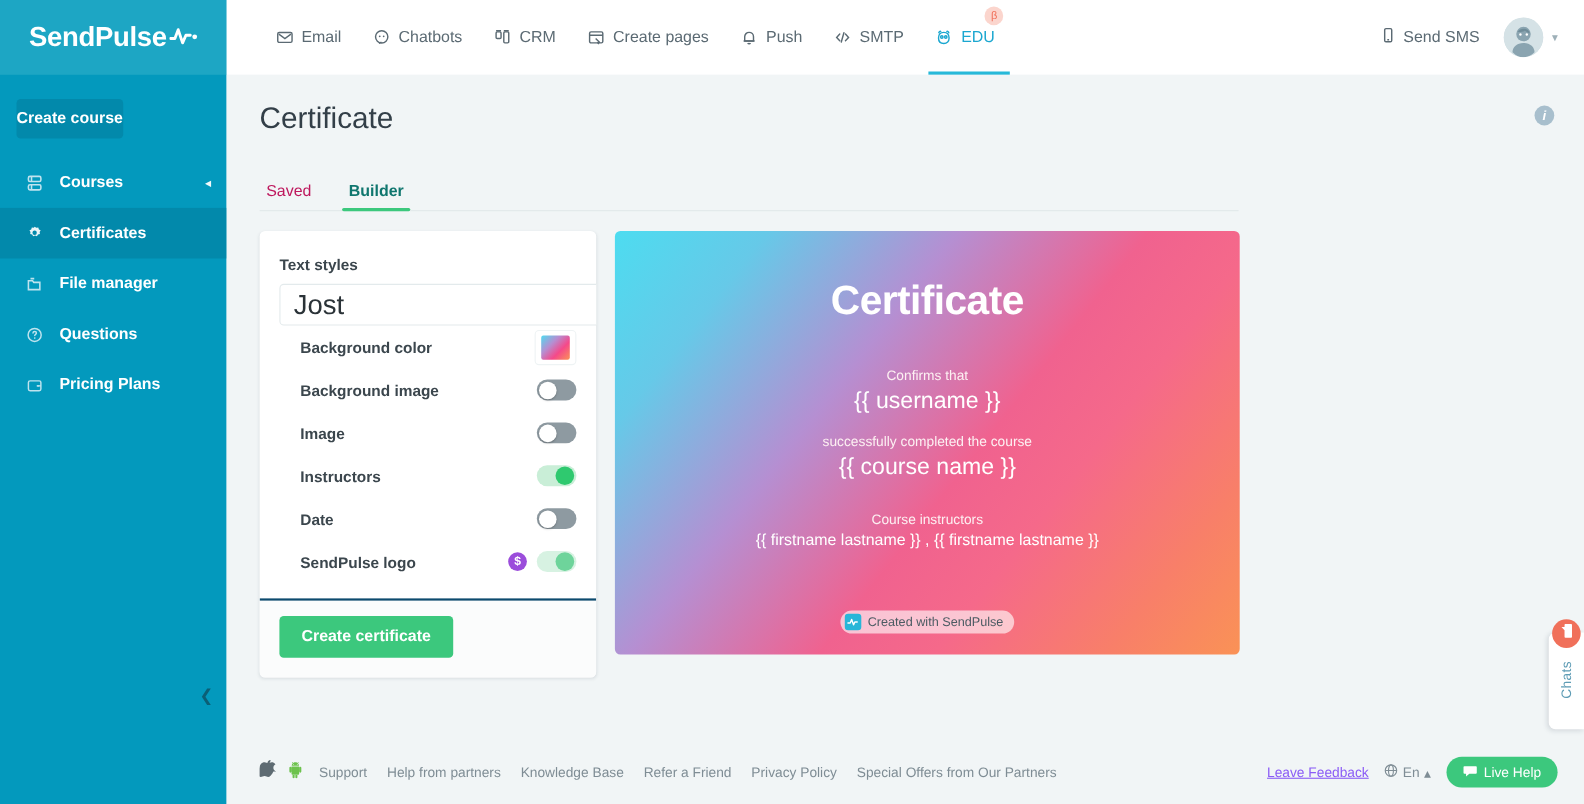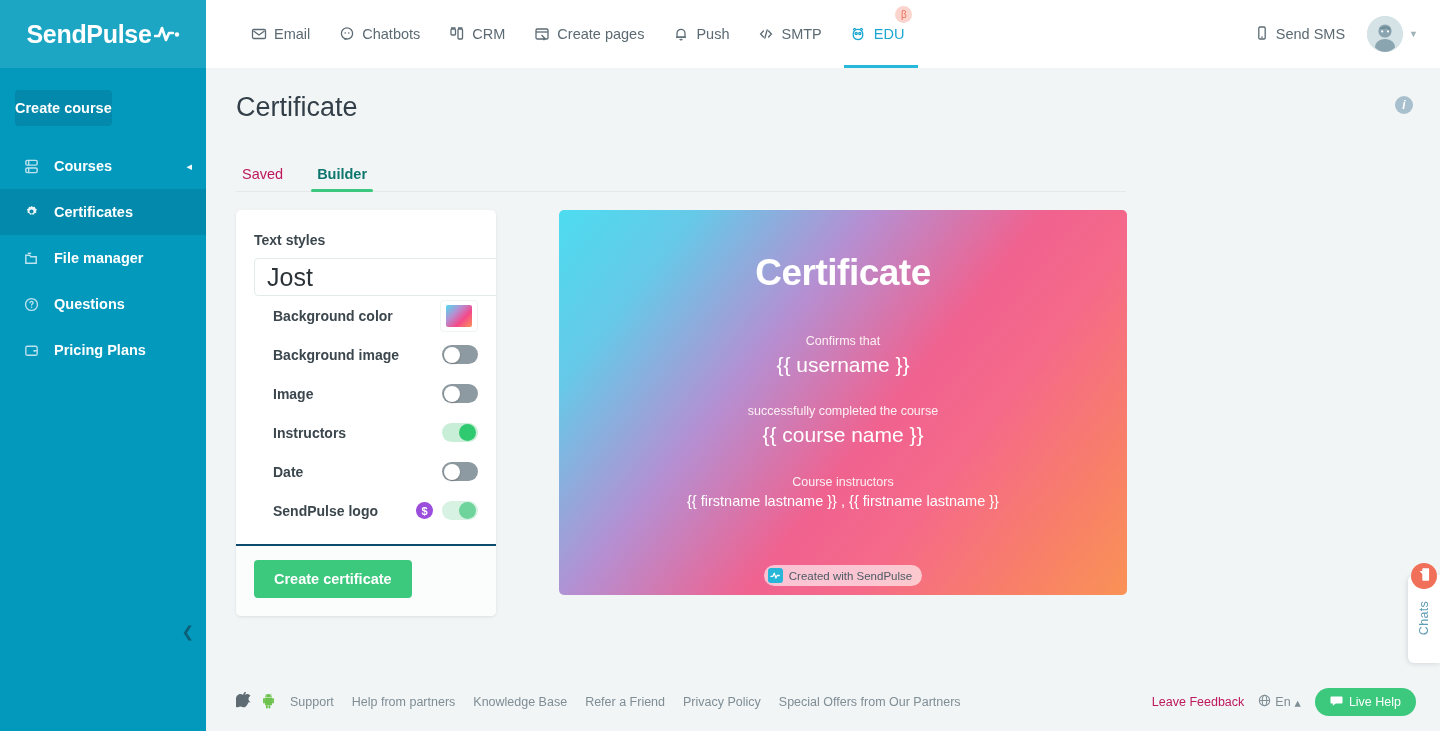--- a/index.html
+++ b/index.html
@@ -122,21 +122,21 @@
   }
   .tab.active { color: #0f766e; font-weight: bold; }
   .tab.active::after {
     content: ""; position: absolute; left: 0; right: 0; bottom: -1px;
     height: 3px; background: #3cc87d; border-radius: 2px;
   }
 
   
   .panel {
     position: absolute; left: 30px; top: 142px;
-    width: 260px; background: #fff; border-radius: 5px;
+    width: 306px; background: #fff; border-radius: 5px;
     box-shadow: 0 1px 3px rgba(20,40,60,.10);
     overflow: hidden;
   }
   .panel-body { padding: 22px 18px 14px 18px; }
   .panel-label {
     font-size: 14px; color: #3b464d; font-weight: bold; margin-bottom: 10px;
   }
   .font-row { display: flex; align-items: center; gap: 10px; }
   .font-input {
     flex: 1; height: 38px; border: 1px solid #e3eaec; border-radius: 4px;
@@ -199,21 +199,21 @@
       #4ddcf0 0%, #66c9e8 16%, #b58fd2 36%,
       #f0628f 56%, #f5698a 68%, #f87f69 86%, #fa9256 100%);
     overflow: hidden; display: flex; flex-direction: column; align-items: center;
   }
   .cert-title {
     margin-top: 42px; color: #fff; font-size: 37px; font-weight: bold;
     letter-spacing: -0.5px;
   }
   .cert-sub  { margin-top: 40px; color: #fdf0f2; font-size: 12.5px; }
   .cert-main { margin-top: 5px;  color: #fff; font-size: 21px; }
-  .cert-sub2 { margin-top: 27px; color: #fdf0f2; font-size: 12.5px; }
+  .cert-sub2 { margin-top: 17px; color: #fdf0f2; font-size: 12.5px; }
   .cert-main2{ margin-top: 5px;  color: #fff; font-size: 21px; }
   .cert-sub3 { margin-top: 28px; color: #fdf0f2; font-size: 12.5px; }
   .cert-instr{ margin-top: 4px;  color: #fff;   font-size: 14.5px; }
   .cert-badge {
     margin-top: 56px; height: 21px; border-radius: 11px;
     background: rgba(255,255,255,.62);
     display: flex; align-items: center; padding: 0 10px 0 4px;
     cursor: pointer;
   }
   .cert-badge-ico {
@@ -226,21 +226,21 @@
   
   .footer {
     position: absolute; left: 206px; bottom: 0; width: 1234px; height: 58px;
     display: flex; align-items: center; padding: 0 24px 0 30px;
   }
   .store-icons { display: flex; align-items: center; gap: 10px; margin-right: 14px; }
   .footer-links { display: flex; align-items: center; gap: 18px; }
   .footer-link { font-size: 12.5px; color: #7f8d95; cursor: pointer; }
   .footer-right { margin-left: auto; display: flex; align-items: center; gap: 14px; }
   .leave-feedback {
-    font-size: 12.5px; color: #be185d; cursor: pointer;
+    font-size: 12.5px; color: #8b5cf6; text-decoration: underline; cursor: pointer;
   }
   .lang { display: flex; align-items: center; gap: 4px; font-size: 12.5px; color: #7f8d95; cursor: pointer; }
   .live-help {
     background: #3cc87d; color: #fff; border: none; border-radius: 15px;
     height: 28px; padding: 0 15px; font-size: 12.5px;
     font-family: "Liberation Sans", sans-serif; cursor: pointer;
     display: flex; align-items: center; gap: 6px;
   }
 
   

